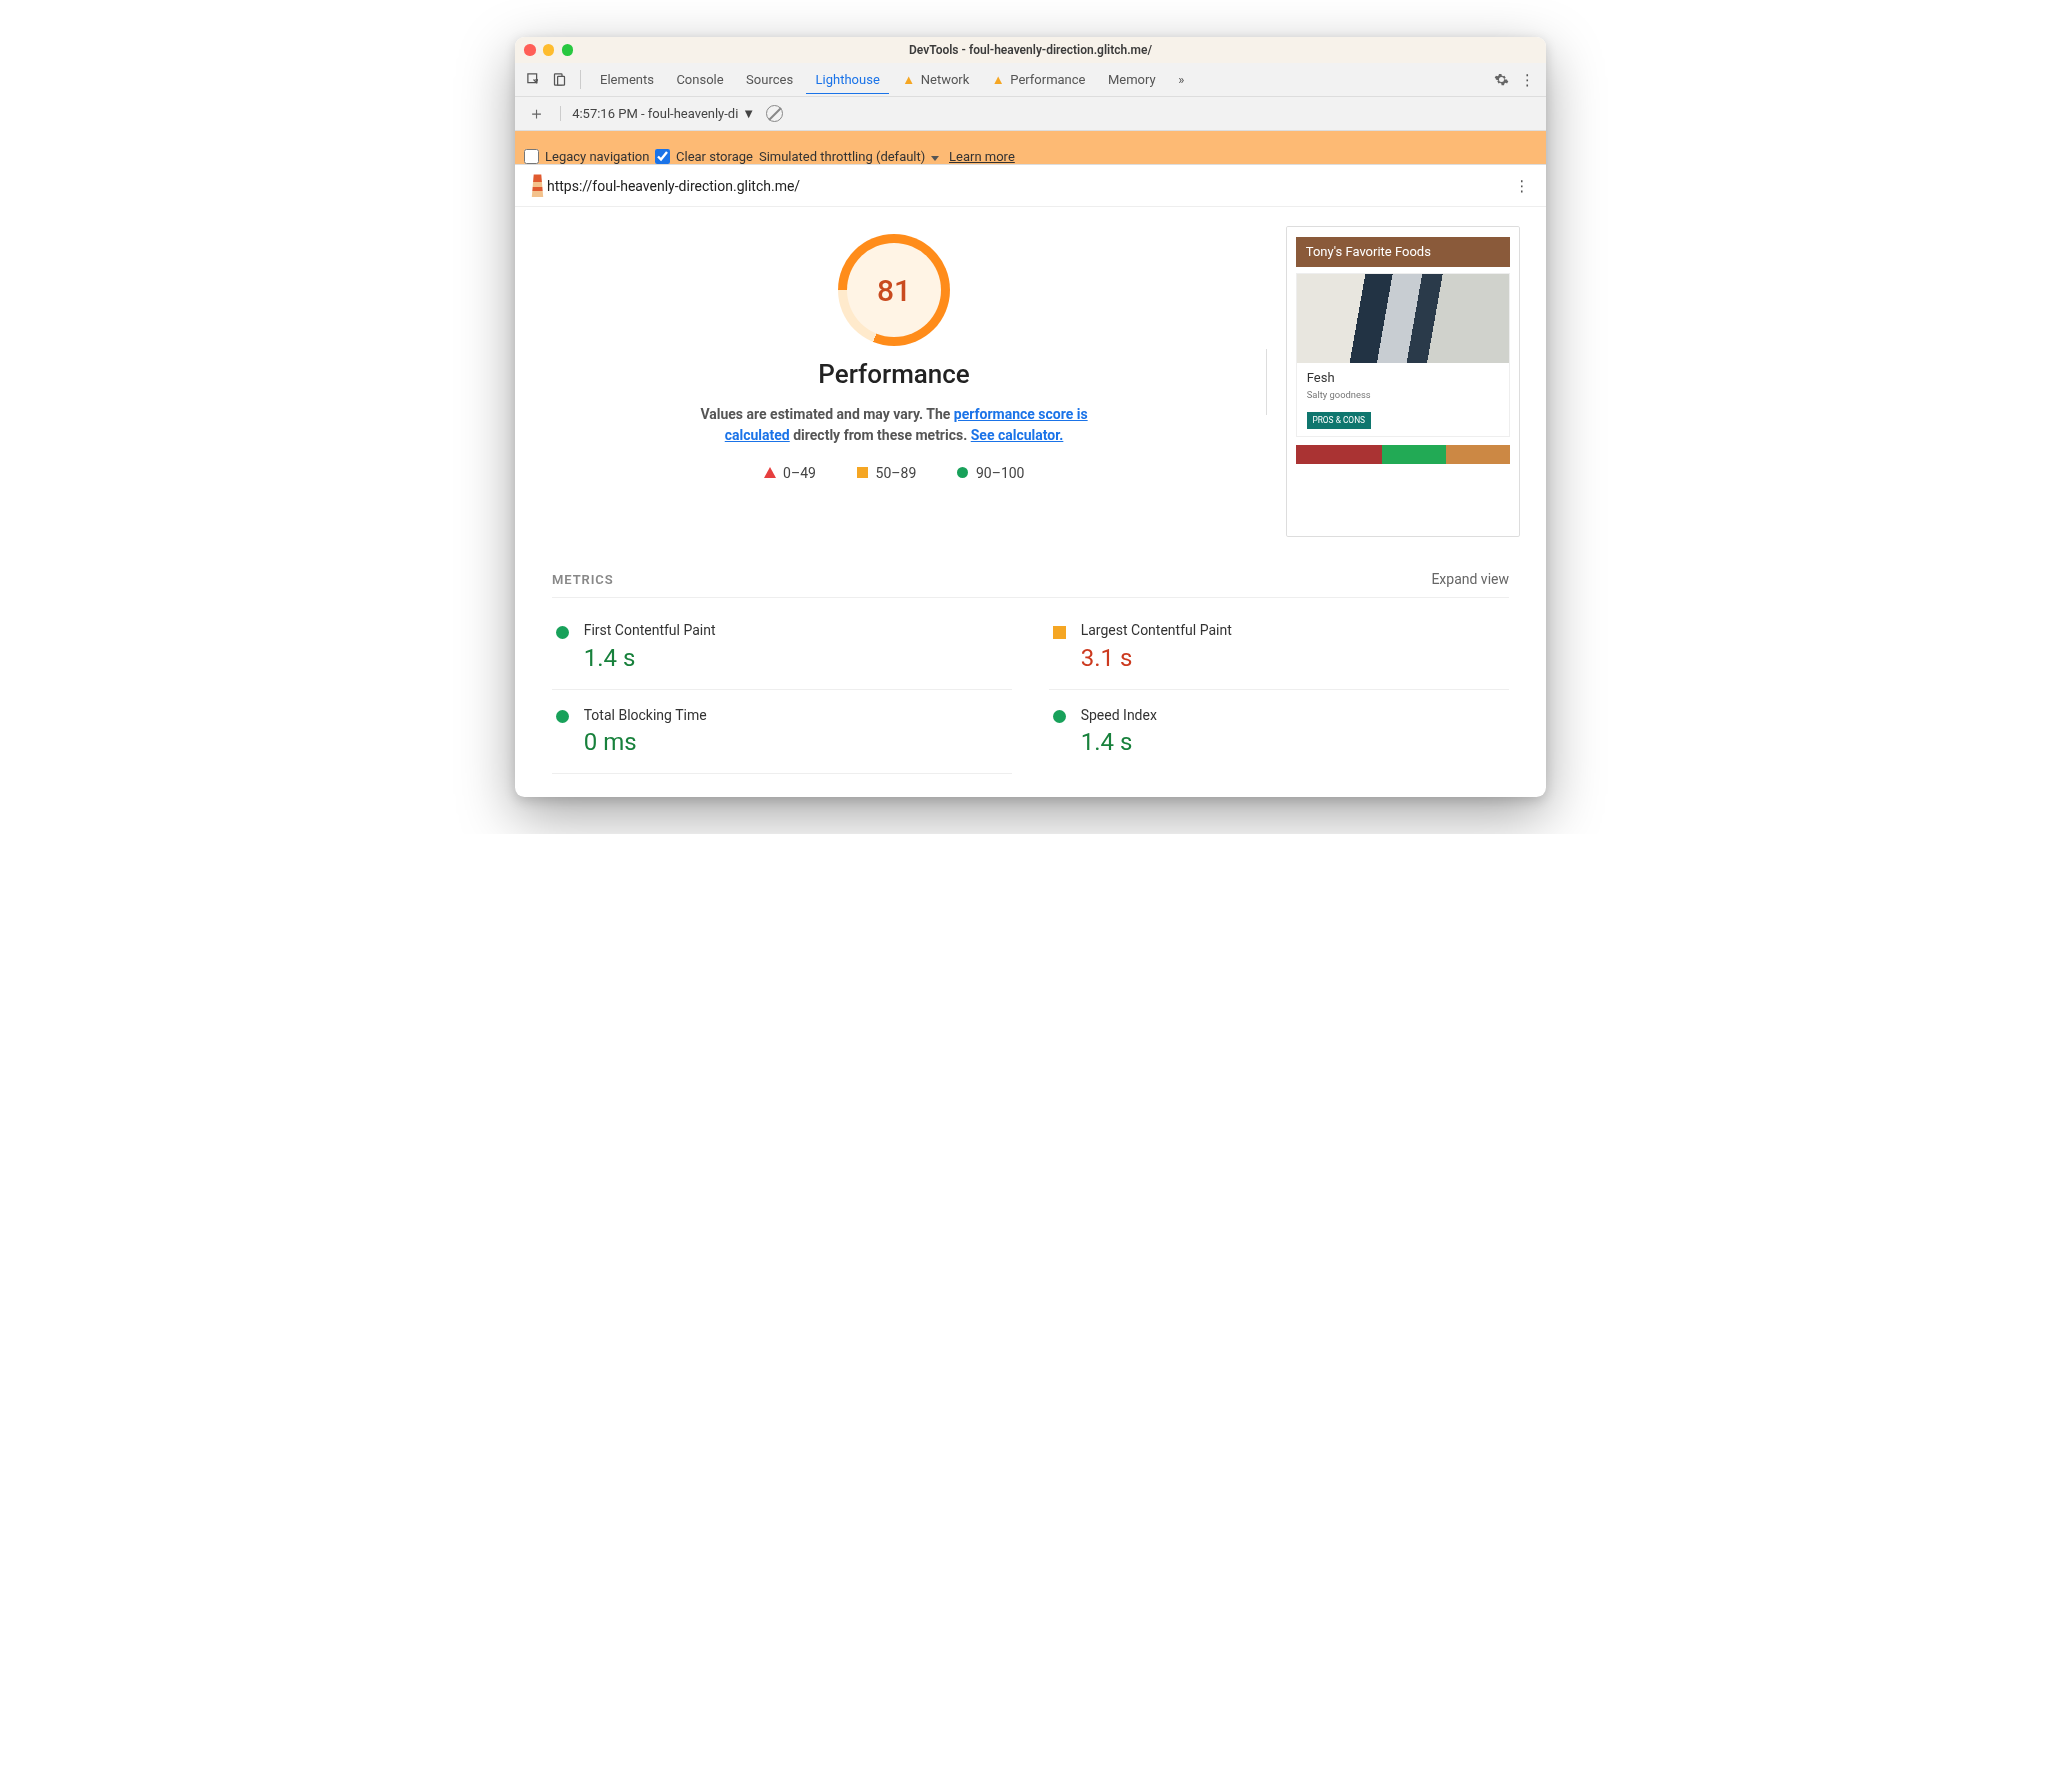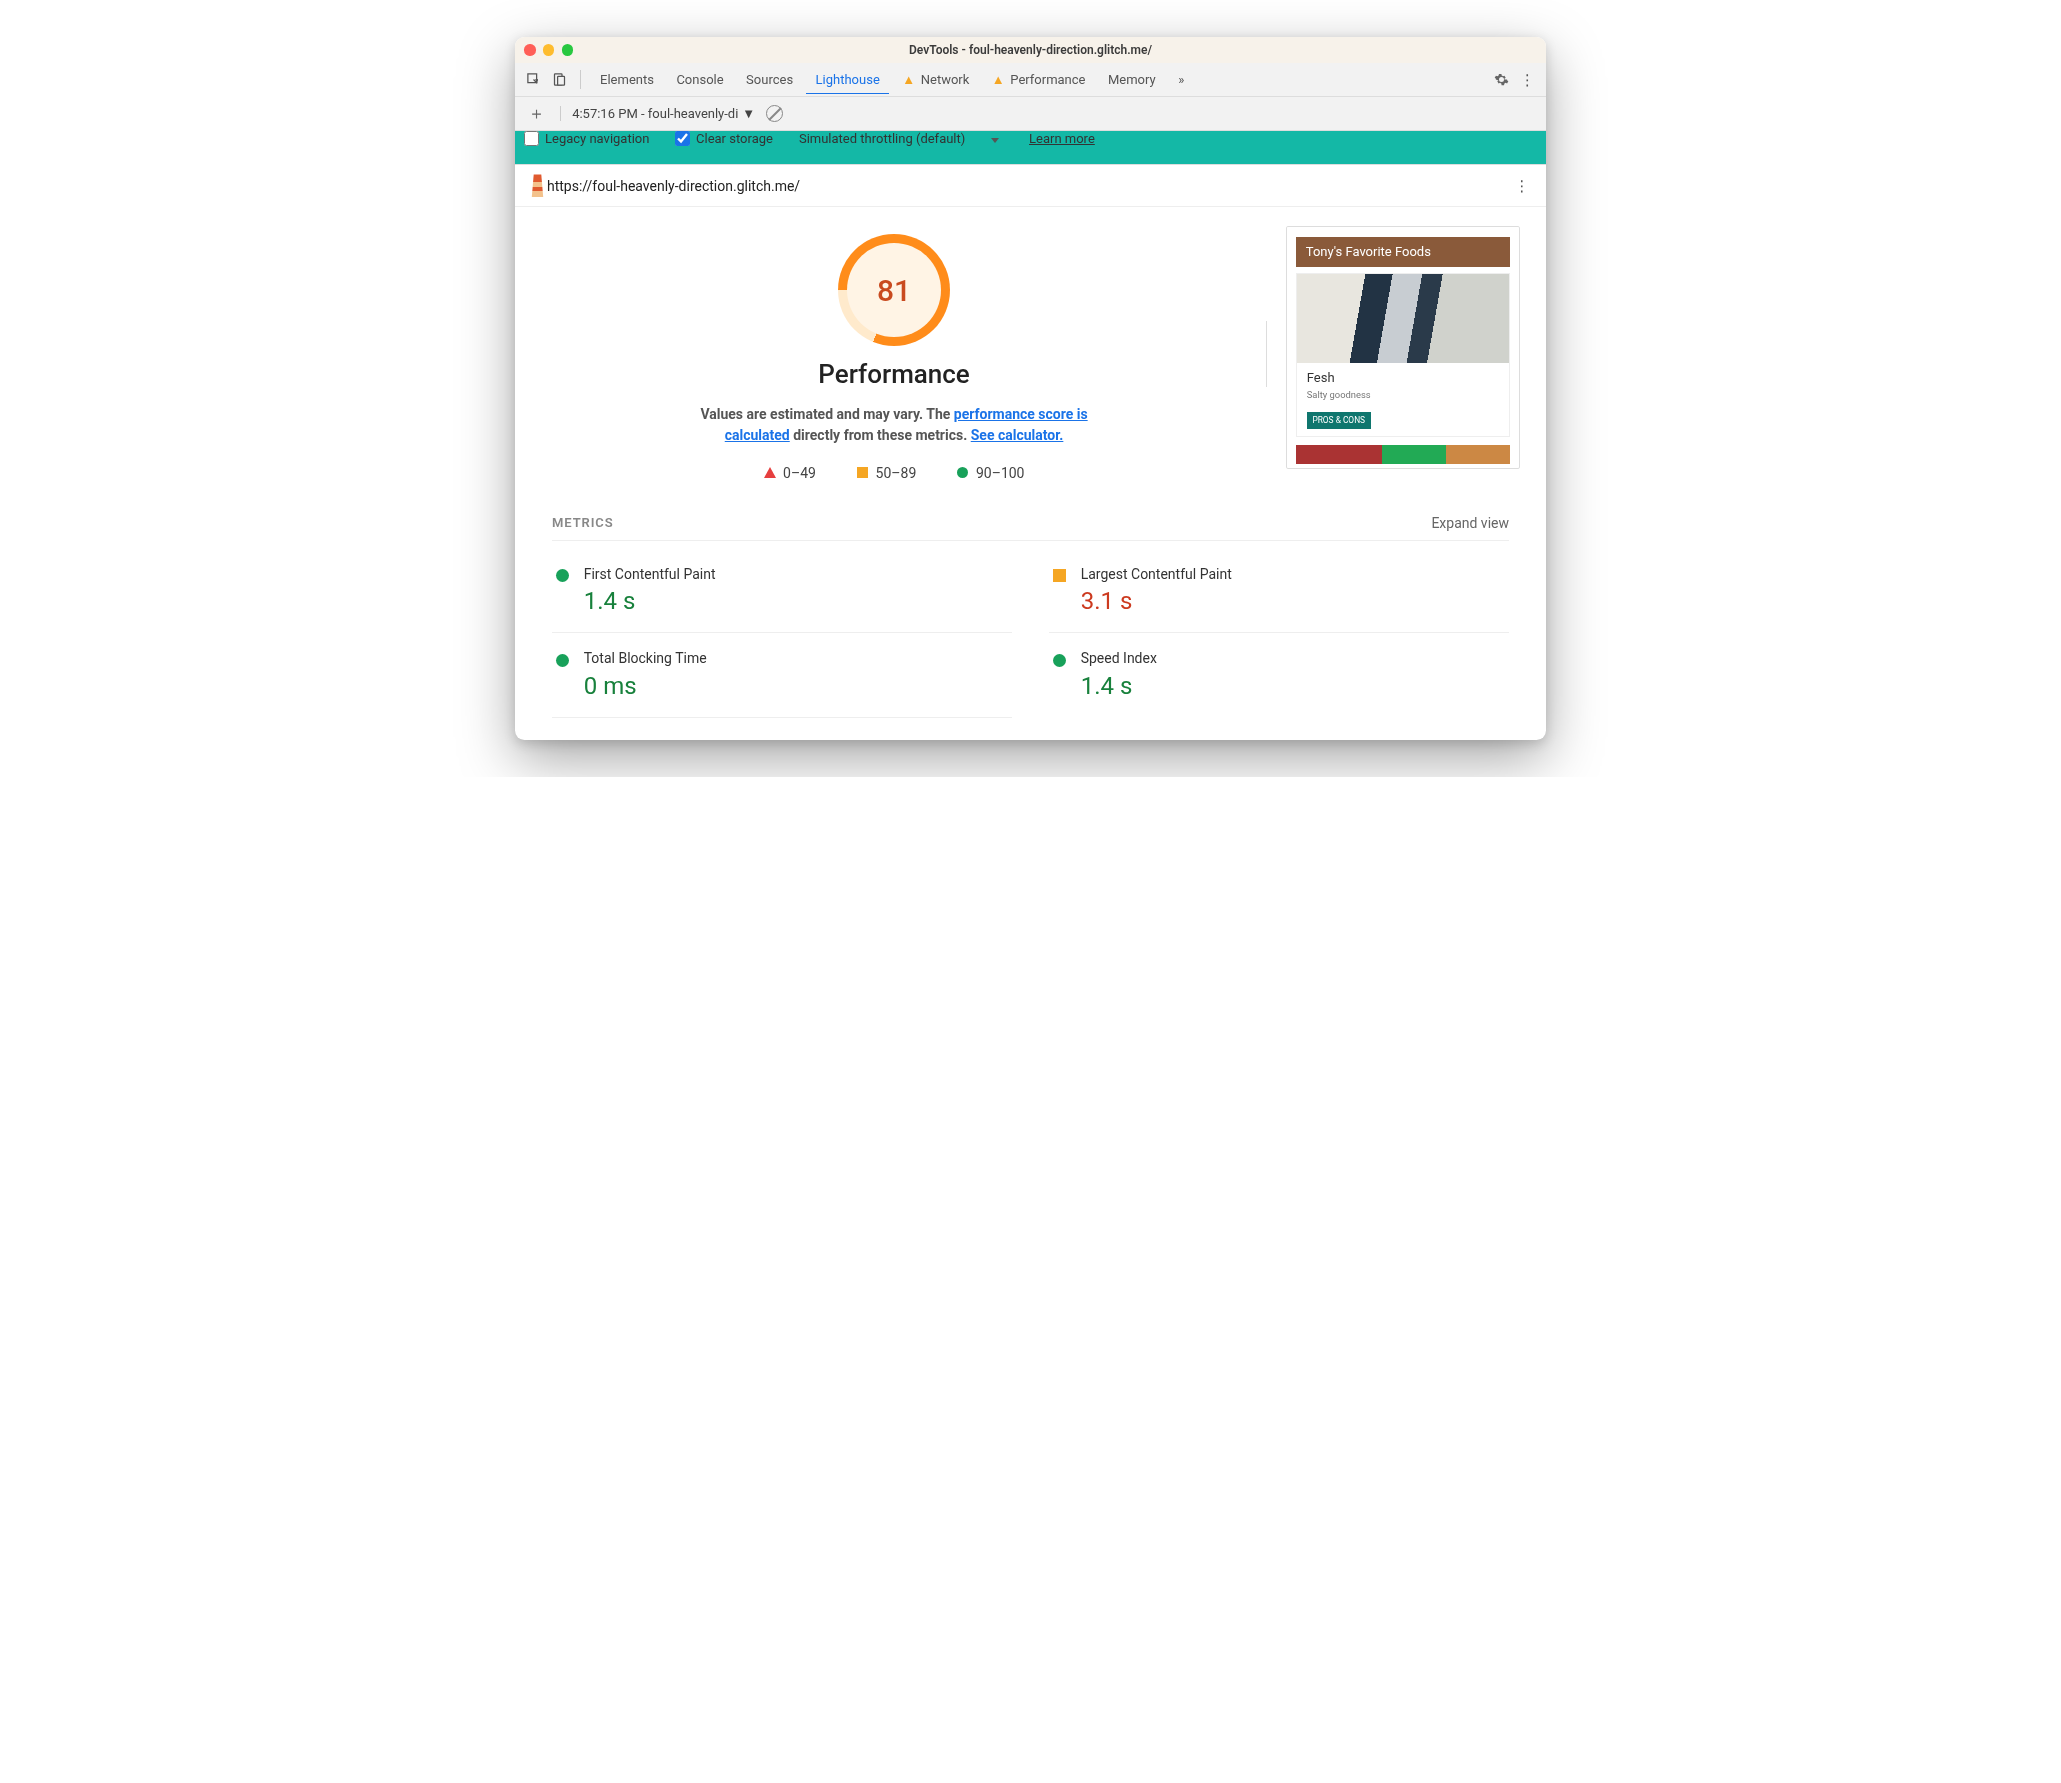--- a/index.html
+++ b/index.html
@@ -72,24 +72,24 @@
   .no-icon {
     width: 17px; height: 17px; border: 1.9px solid #888; border-radius: 50%;
     position: relative; display: inline-block;
   }
   .no-icon::after {
     content: ""; position: absolute; width: 1.9px; height: 17px; background: #888;
     left: 50%; top: 50%; transform: translate(-50%,-50%) rotate(45deg);
   }
 
   .options-bar {
-    background: #14b8a6;
+    background: #fdba74;
     border-bottom: 0.9px solid #ddd;
-    display: flex; align-items: flex-start;
-    height: 34px; padding: 0 9.4px; gap: 26px;
+    display: flex; align-items: flex-end;
+    height: 34px; padding: 0 9.4px; gap: 6px;
     font-size: 13px; color: #333;
   }
   .cb { width: 15px; height: 15px; }
   .learn-more { text-decoration: underline; color: #333; }
   .caret-down {
     width: 0; height: 0; border-left: 4.7px solid transparent; border-right: 4.7px solid transparent;
     border-top: 5.6px solid #555; display: inline-block; margin-right: 3.7px;
   }
 
   .url-bar {
@@ -133,21 +133,21 @@
   .sq-orange { width: 11.2px; height: 11.2px; background: #f5a623; }
   .ci-green { width: 11.2px; height: 11.2px; border-radius: 50%; background: #18a15a; }
 
   .col-divider {
     align-self: center;
     width: 0.9px; height: 66px; background: #ddd;
   }
 
   .preview-frame {
     border: 0.9px solid #ddd; border-radius: 1.9px; padding: 9.4px;
-    background: #fff; height: 243px; overflow: hidden;
+    background: #fff; height: 311px; overflow: hidden;
   }
   .preview-header {
     background: #8a5a3a; color: #fff; font-size: 13px; padding: 7.5px 9.4px;
   }
   .preview-card { border: 0.9px solid #eee; margin-top: 6px; }
   .preview-img {
     height: 89px;
     background:
       linear-gradient(100deg, #e8e6df 0 30%, #223344 30% 42%, #c8cdd2 42% 55%, #2a3a4a 55% 64%, #d0d2cc 64% 100%);
   }

